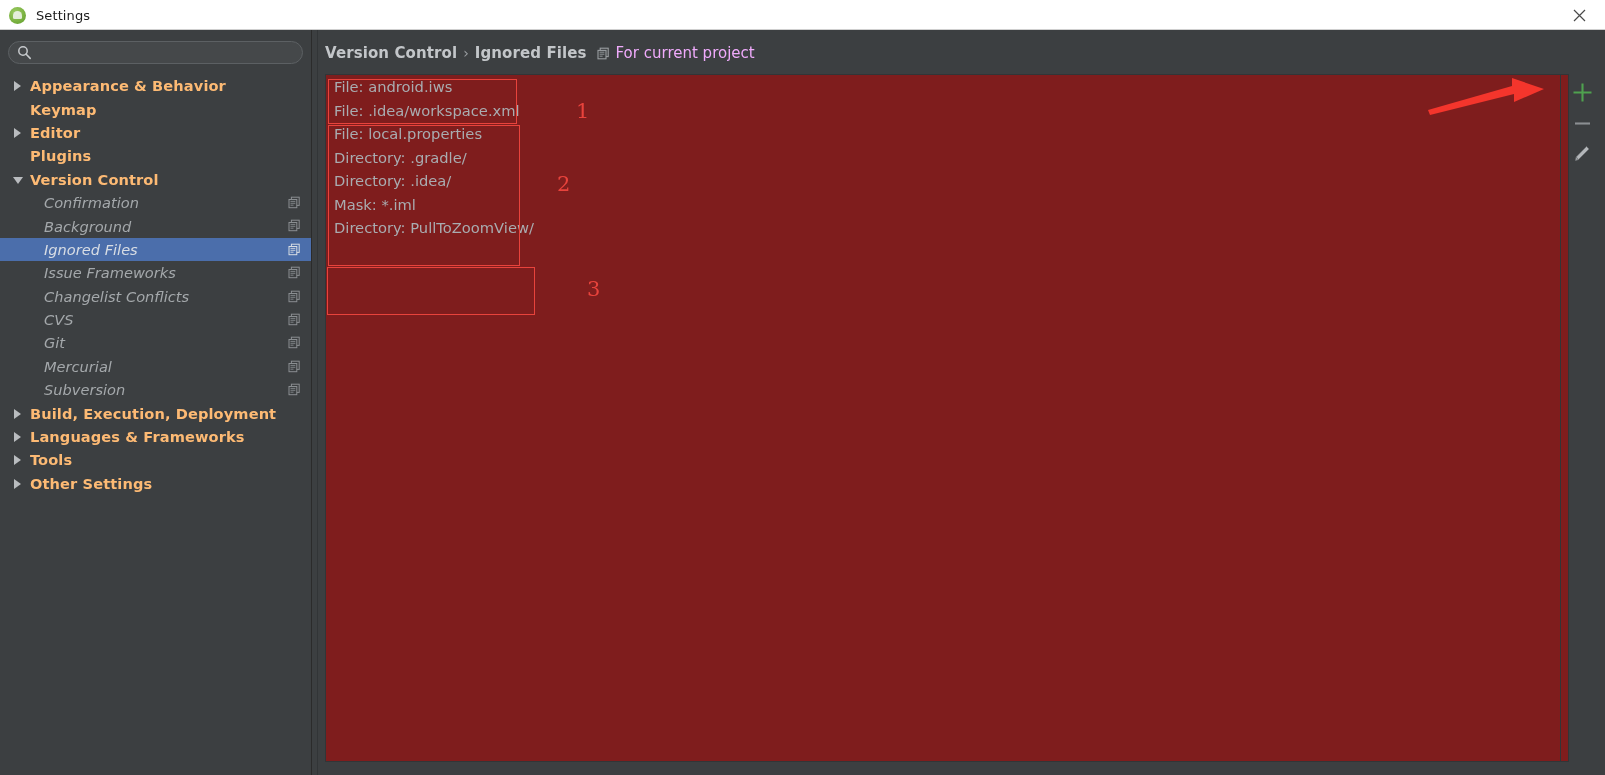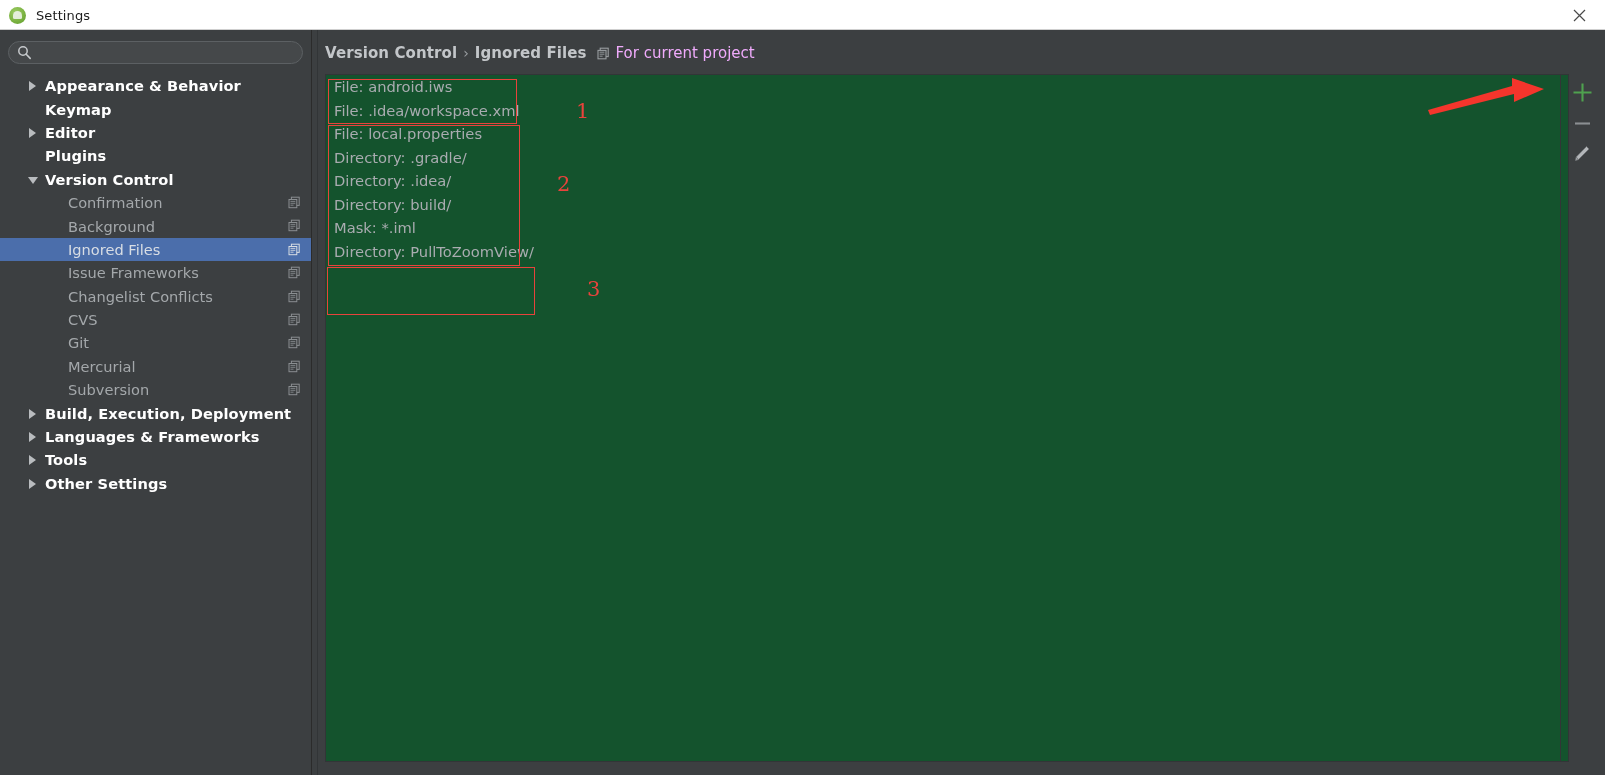--- a/index.html
+++ b/index.html
@@ -69,22 +69,22 @@
   #search-icon {
     position: absolute; left: 9px; top: 4px; width: 15px; height: 15px;
     pointer-events: none;
   }
 
   #tree { position: absolute; left: 0; top: 44px; width: 311px; }
   .tree-row {
     position: relative; height: 23.4px; display: flex; align-items: center;
     cursor: default; font-size: 14.6px; white-space: nowrap;
   }
-  .tree-row.top { font-weight: bold; color: #ffffff; padding-left: 28px; }
-  .tree-row.child { color: #a4a8ab; padding-left: 68px; }
+  .tree-row.top { font-weight: bold; color: #fdba74; padding-left: 13px; }
+  .tree-row.child { color: #a4a8ab; padding-left: 44px; font-style: italic; }
   .tree-row.selected { background: #4b6eab; }
   .tree-row.selected .lbl { color: #d8dde4; }
   .arrow {
     width: 11px; height: 11px; margin-right: 6px; flex: none; position: relative;
   }
   .arrow.right:after {
     content: ""; position: absolute; left: 1px; top: 1px;
     border-left: 7px solid #b9bcbf;
     border-top: 5px solid transparent; border-bottom: 5px solid transparent;
   }
@@ -112,21 +112,21 @@
     font-size: 15px; font-weight: bold; color: #c3c6c9; letter-spacing: .1px;
   }
   #breadcrumb .sep {
     font-size: 14px; color: #9a9ea1; margin: 0 6px; font-weight: normal;
   }
   #breadcrumb .bc-icon { width: 13px; height: 13px; margin: 0 6px 0 10px; }
   #breadcrumb .note { font-size: 15px; color: #f0abfc; }
 
   #list-panel {
     position: absolute; left: 7px; top: 44px; width: 1244px; height: 688px;
-    background: #14532d; border: 1px solid #323537;
+    background: #7f1d1d; border: 1px solid #323537;
   }
   #list-inner { position: absolute; left: 0; top: 0; right: 0; top: 0; }
   .file-row {
     height: 23.5px; display: flex; align-items: center;
     padding-left: 8px; font-size: 14.7px; color: #a9acb0; white-space: nowrap;
   }
 
   #toolbar-divider {
     position: absolute; left: 1242px; top: 44px; width: 1px; height: 688px;
     background: #323537;
@@ -312,23 +312,20 @@
           <span>File: .idea/workspace.xml</span>
         </div>
         <div class="file-row">
           <span>File: local.properties</span>
         </div>
         <div class="file-row">
           <span>Directory: .gradle/</span>
         </div>
         <div class="file-row">
           <span>Directory: .idea/</span>
-        </div>
-        <div class="file-row">
-          <span>Directory: build/</span>
         </div>
         <div class="file-row">
           <span>Mask: *.iml</span>
         </div>
         <div class="file-row">
           <span>Directory: PullToZoomView/</span>
         </div>
       </div>
   </div>
 

